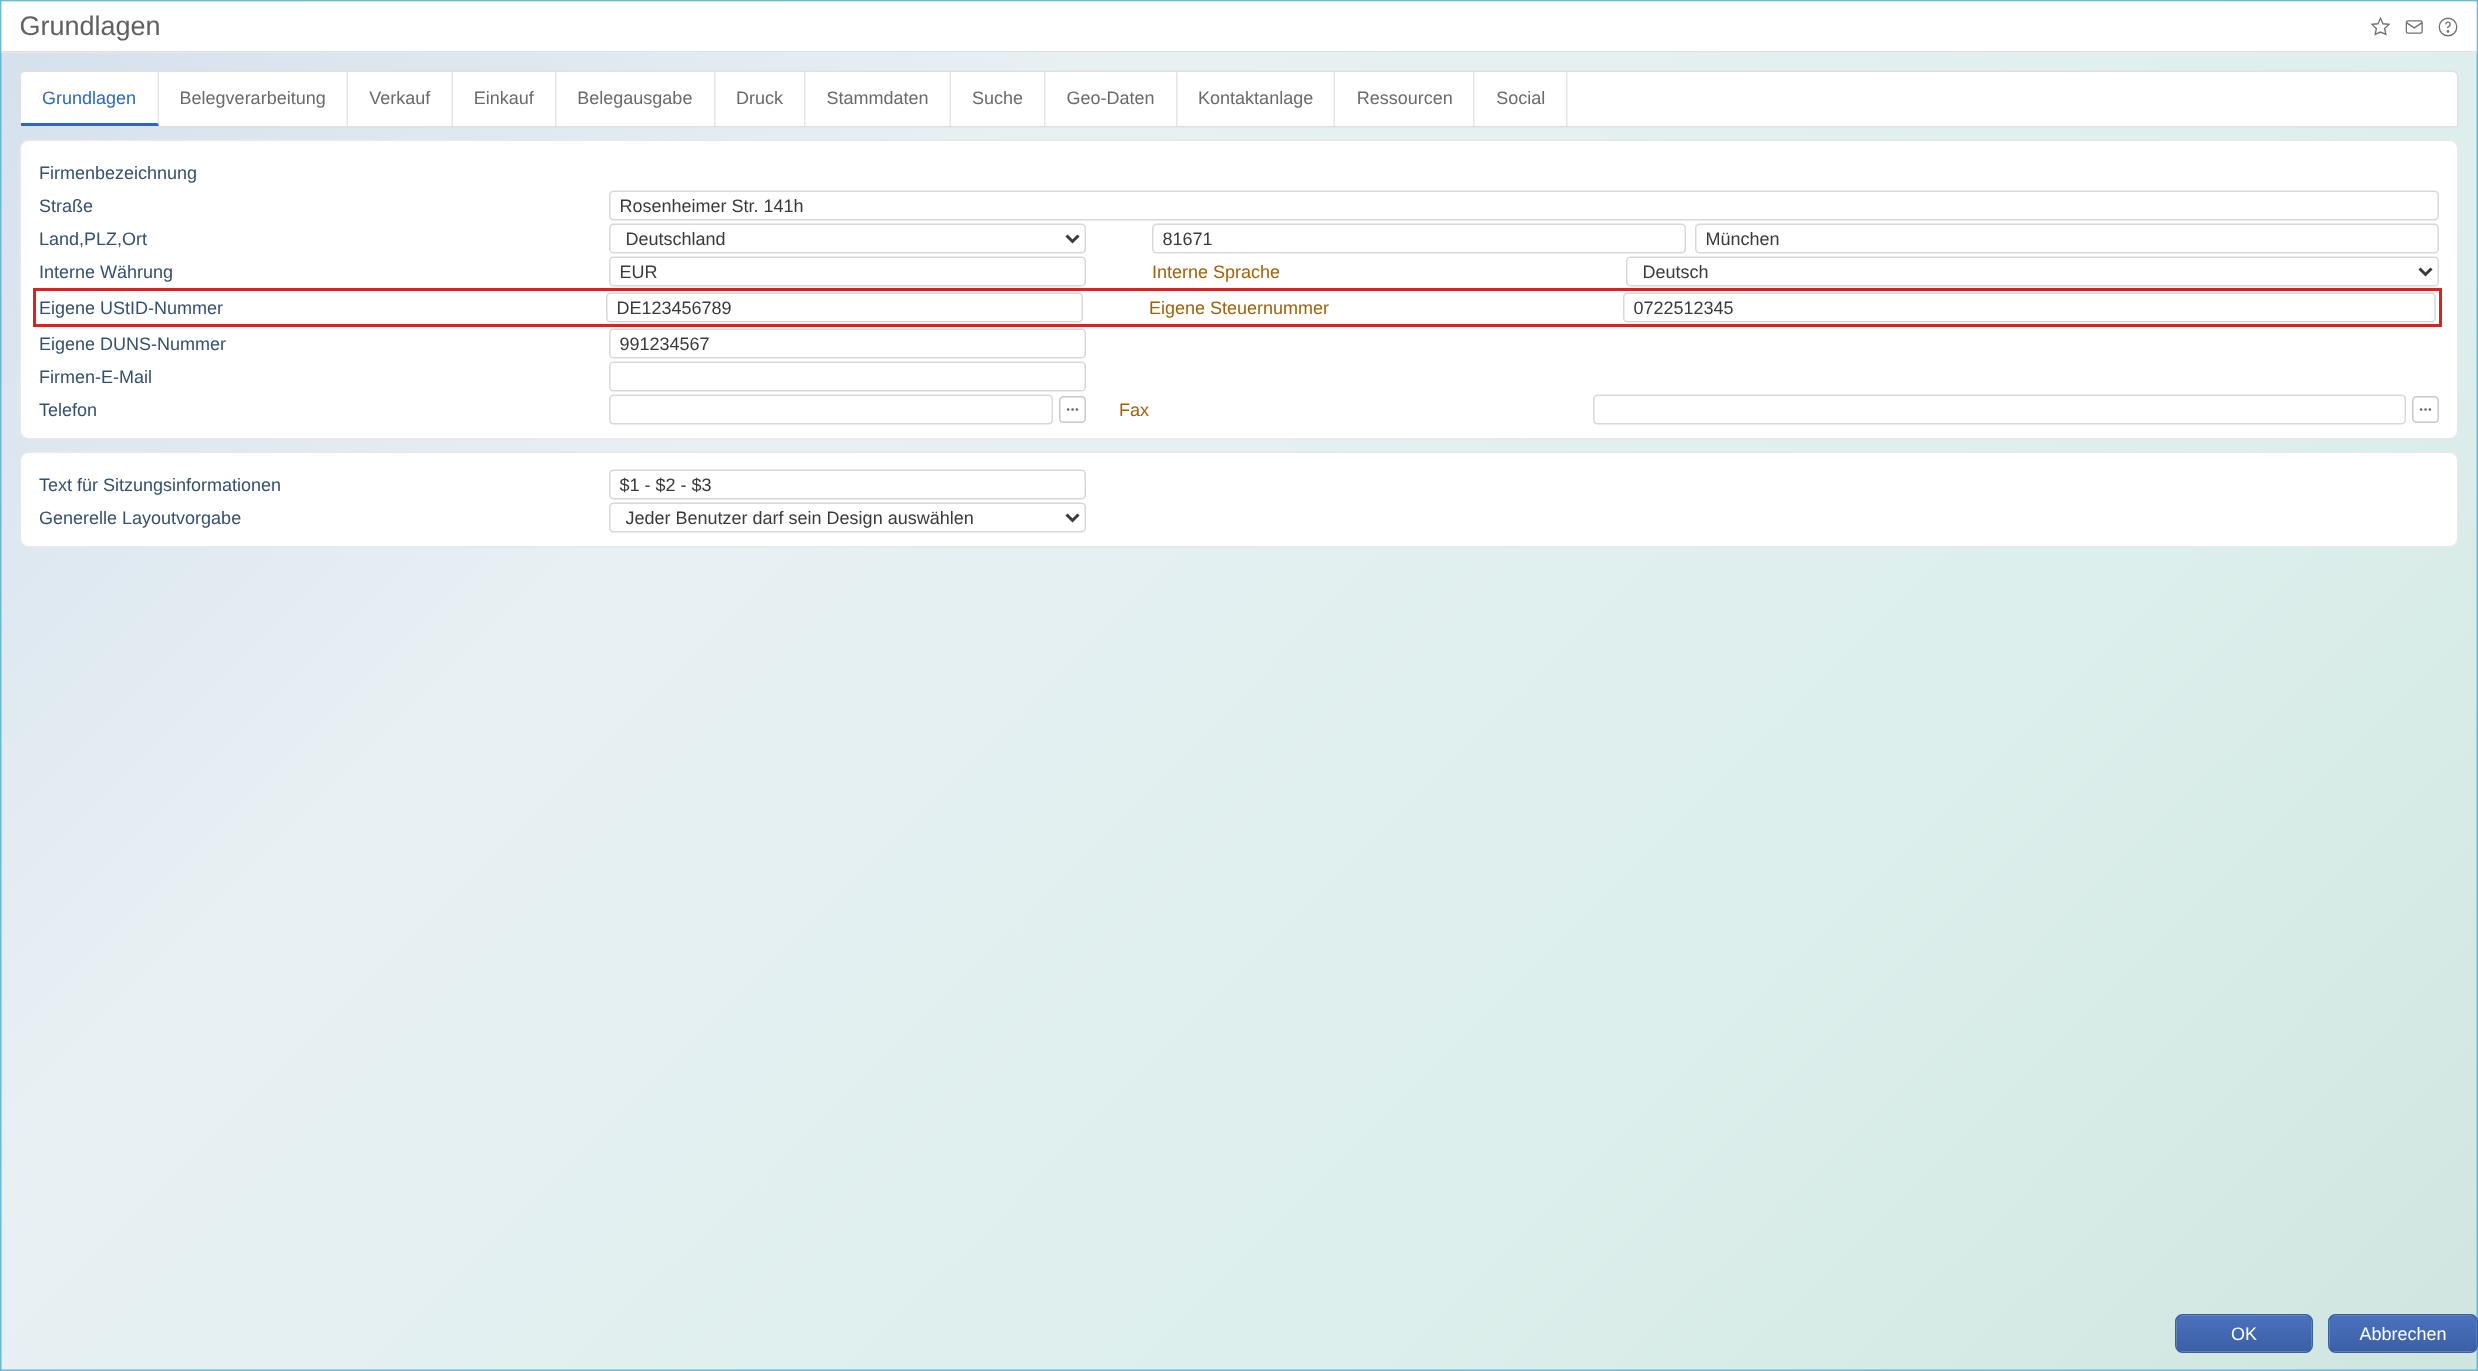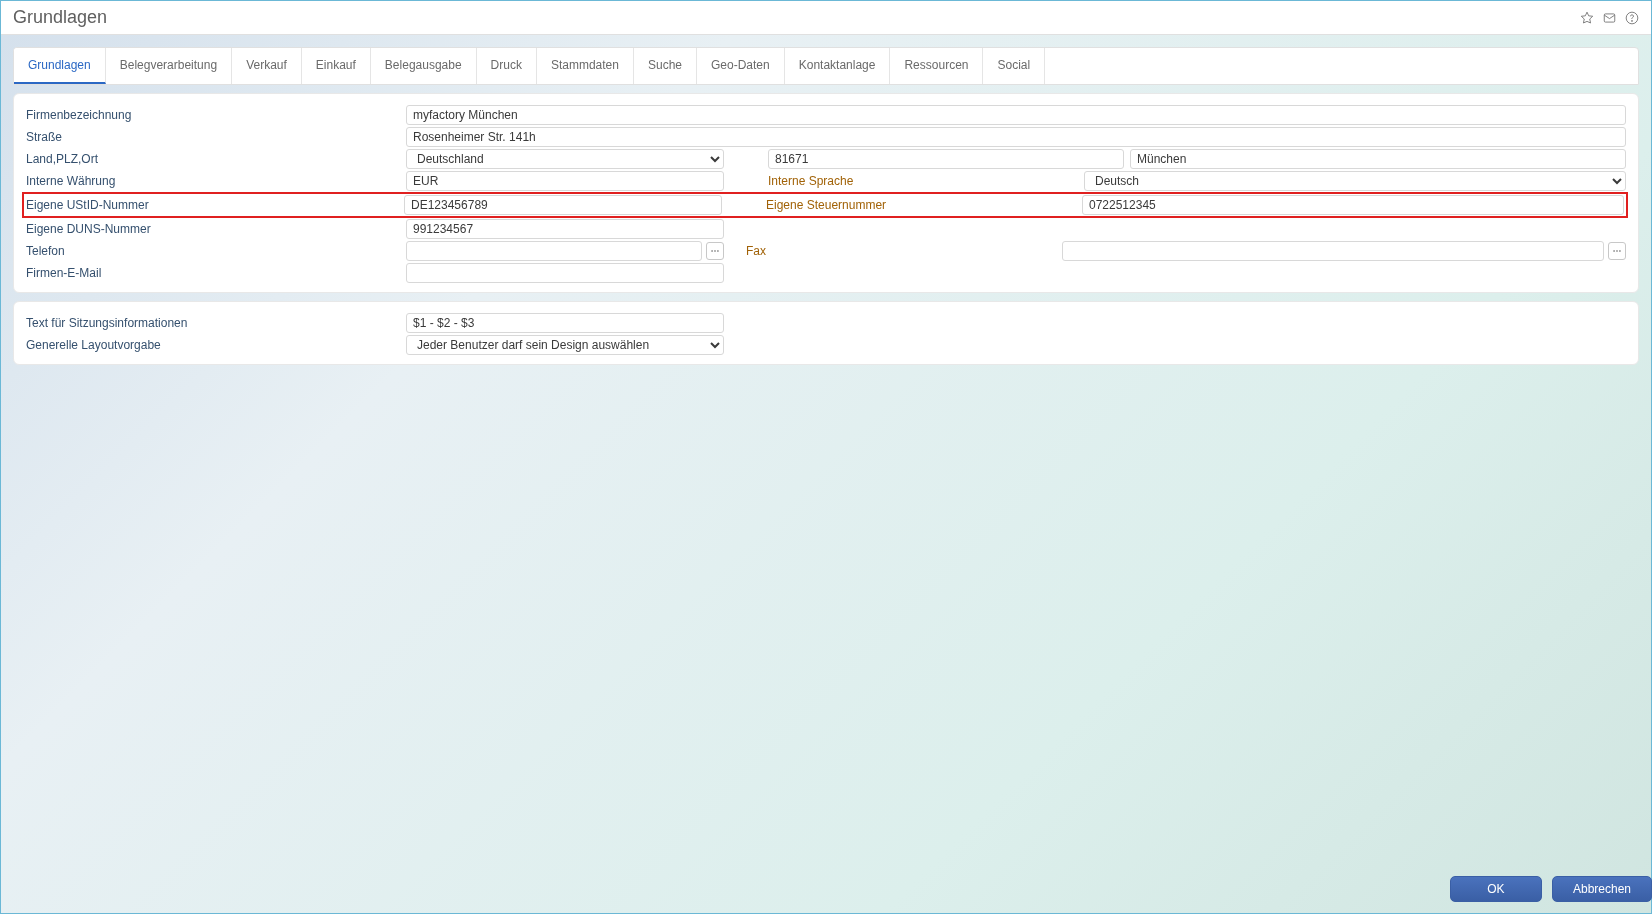--- a/index.html
+++ b/index.html
@@ -198,23 +198,20 @@
       <div class="tab">Geo-Daten</div>
       <div class="tab">Kontaktanlage</div>
       <div class="tab">Ressourcen</div>
       <div class="tab">Social</div>
     </div>
 
     <div class="panel">
 
       <div class="row">
         <div class="label">Firmenbezeichnung</div>
-        <div class="field" style="flex:1;">
-          <input type="text" value="myfactory München" style="">
-        </div>
       </div>
 
       <div class="row">
         <div class="label">Straße</div>
         <div class="field" style="flex:1;">
           <input type="text" value="Rosenheimer Str. 141h" style="">
         </div>
       </div>
 
       <div class="row">
@@ -255,20 +252,27 @@
         <div class="label2">Eigene Steuernummer</div>
         <div class="field" style="flex:1;">
           <input type="text" value="0722512345" style="">
         </div>
       </div>
 
       <div class="row">
         <div class="label">Eigene DUNS-Nummer</div>
         <div class="field w-318">
           <input type="text" value="991234567" style="">
+        </div>
+      </div>
+
+      <div class="row">
+        <div class="label">Firmen-E-Mail</div>
+        <div class="field w-318">
+          <input type="text" value="" style="">
         </div>
       </div>
 
       <div class="row">
         <div class="label">Telefon</div>
         <div class="field w-318" style="width:296px;">
           <input type="text" value="" style="">
           <div class="more-btn">
             <svg width="10" height="10" viewBox="0 0 24 24" fill="#606060">
                 <circle cx="5" cy="12" r="2"></circle>
@@ -283,27 +287,20 @@
           <div class="more-btn">
             <svg width="10" height="10" viewBox="0 0 24 24" fill="#606060">
                 <circle cx="5" cy="12" r="2"></circle>
                 <circle cx="12" cy="12" r="2"></circle>
                 <circle cx="19" cy="12" r="2"></circle>
               </svg>
           </div>
         </div>
       </div>
 
-      <div class="row">
-        <div class="label">Firmen-E-Mail</div>
-        <div class="field w-318">
-          <input type="text" value="" style="">
-        </div>
-      </div>
-
     </div>
 
     <div class="panel">
       <div class="row">
         <div class="label">Text für Sitzungsinformationen</div>
         <div class="field w-318">
           <input type="text" value="$1 - $2 - $3" style="">
         </div>
       </div>
       <div class="row">

